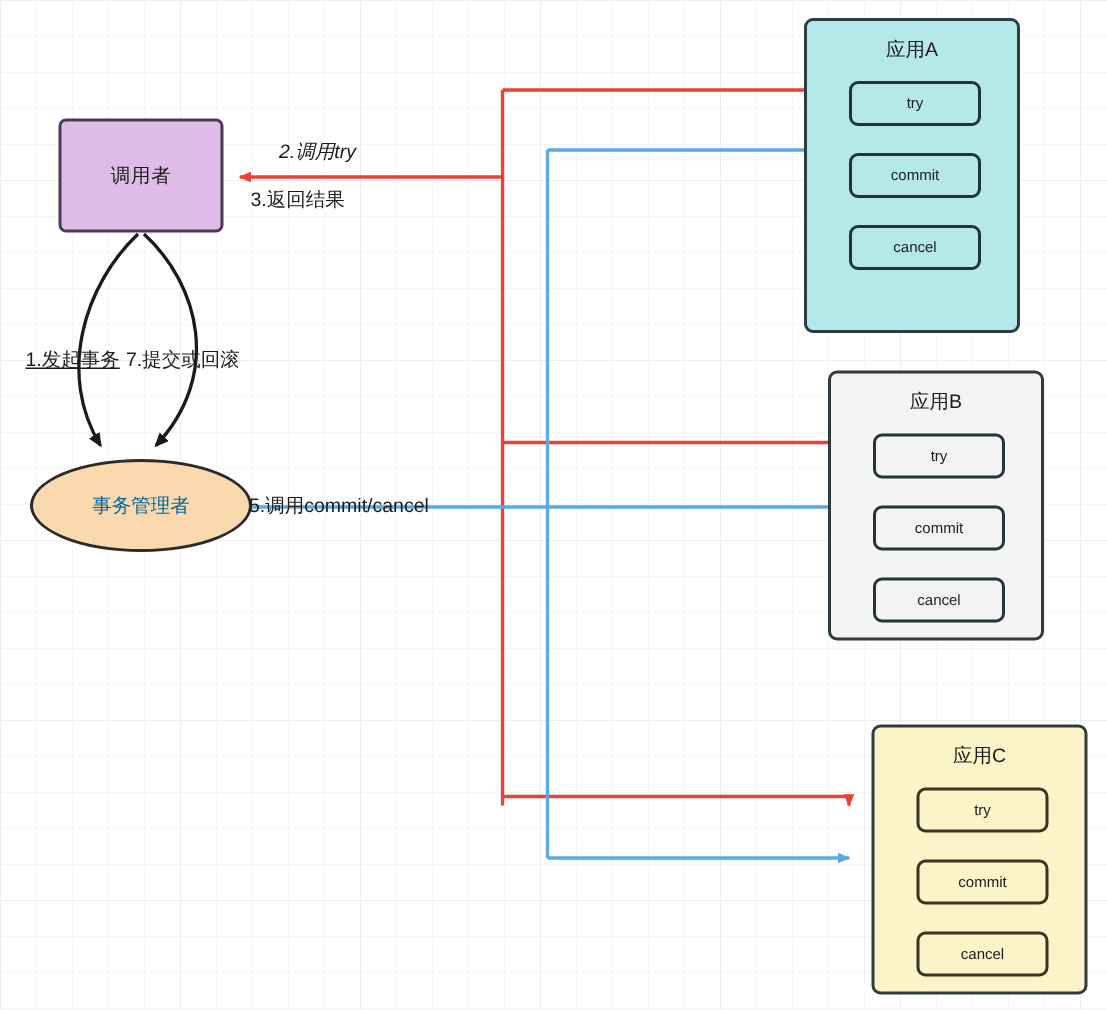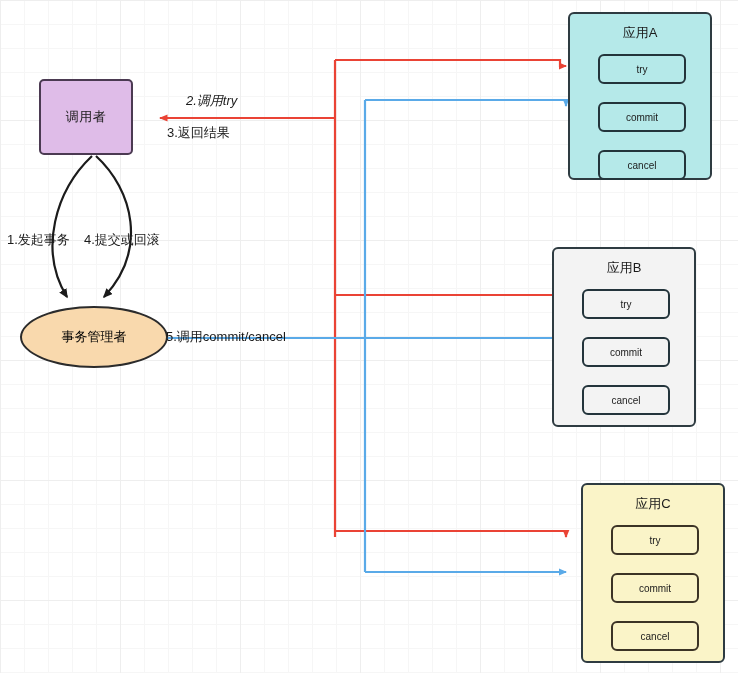--- a/index.html
+++ b/index.html
@@ -31,21 +31,21 @@
     width: 738px;
     height: 673px;
     pointer-events: none;
   }
 
   
   .caller-box {
     position: absolute;
     left: 39px;
     top: 79px;
-    width: 94px;
+    width: 110px;
     height: 76px;
     background: #dfbce8;
     border: 2px solid #4b3a52;
     border-radius: 5px;
     display: flex;
     align-items: center;
     justify-content: center;
     box-sizing: border-box;
   }
   .caller-box .node-label {
@@ -64,21 +64,21 @@
     background: #f9d9ad;
     border: 2px solid #2b2b2b;
     border-radius: 50%;
     display: flex;
     align-items: center;
     justify-content: center;
     box-sizing: border-box;
   }
   .tm-ellipse .node-label {
     font-size: 13px;
-    color: #000000;
+    color: #0369a1;
   }
 
   
   .app-box {
     position: absolute;
     width: 144px;
     border: 2px solid #2e3b41;
     border-radius: 6px;
     box-sizing: border-box;
   }
@@ -102,37 +102,37 @@
     display: flex;
     align-items: center;
     justify-content: center;
     font-size: 10px;
     color: #1b1b1b;
   }
   .app-btn.b1 { top: 40px; }
   .app-btn.b2 { top: 88px; }
   .app-btn.b3 { top: 136px; }
 
-  #app-a { left: 568px; top: 12px;  height: 168px; background: #b5e9e9; }
+  #app-a { left: 536px; top: 12px;  height: 210px; background: #b5e9e9; }
   #app-a .app-btn { background: #b5e9e9; }
   #app-b { left: 552px; top: 247px; height: 180px; background: #f3f3f3; }
   #app-b .app-btn { background: #f3f3f3; }
   #app-c { left: 581px; top: 483px; height: 180px; background: #faf4c8; }
   #app-c .app-btn { background: #faf4c8; border-color: #3b3325; }
 
   
   .edge-label {
     position: absolute;
     font-size: 13px;
     color: #1b1b1b;
     white-space: nowrap;
   }
   #lbl-2 { left: 186px; top: 92px; font-style: italic; }
   #lbl-3 { left: 167px; top: 124px; }
-  #lbl-1 { left: 7px;   top: 231px; }
+  #lbl-1 { left: 17px;   top: 231px; text-decoration: underline; }
   #lbl-4 { left: 84px;  top: 231px; }
   #lbl-5 { left: 166px; top: 328px; }
 
   
   #watermark {
     position: absolute;
     left: 575px;
     top: 633px;
     font-size: 15px;
     color: rgba(150,150,150,0.45);
@@ -208,17 +208,17 @@
   <div class="app-box" id="app-c">
     <div class="app-title">应用C</div>
     <div class="app-btn b1">try</div>
     <div class="app-btn b2">commit</div>
     <div class="app-btn b3">cancel</div>
   </div>
 
   <div class="edge-label" id="lbl-2">2.调用try</div>
   <div class="edge-label" id="lbl-3">3.返回结果</div>
   <div class="edge-label" id="lbl-1">1.发起事务</div>
-  <div class="edge-label" id="lbl-4">4.提交或回滚</div>
+  <div class="edge-label" id="lbl-4">7.提交或回滚</div>
   <div class="edge-label" id="lbl-5">5.调用commit/cancel</div>
 
 
 </div>
 
 </body></html>

